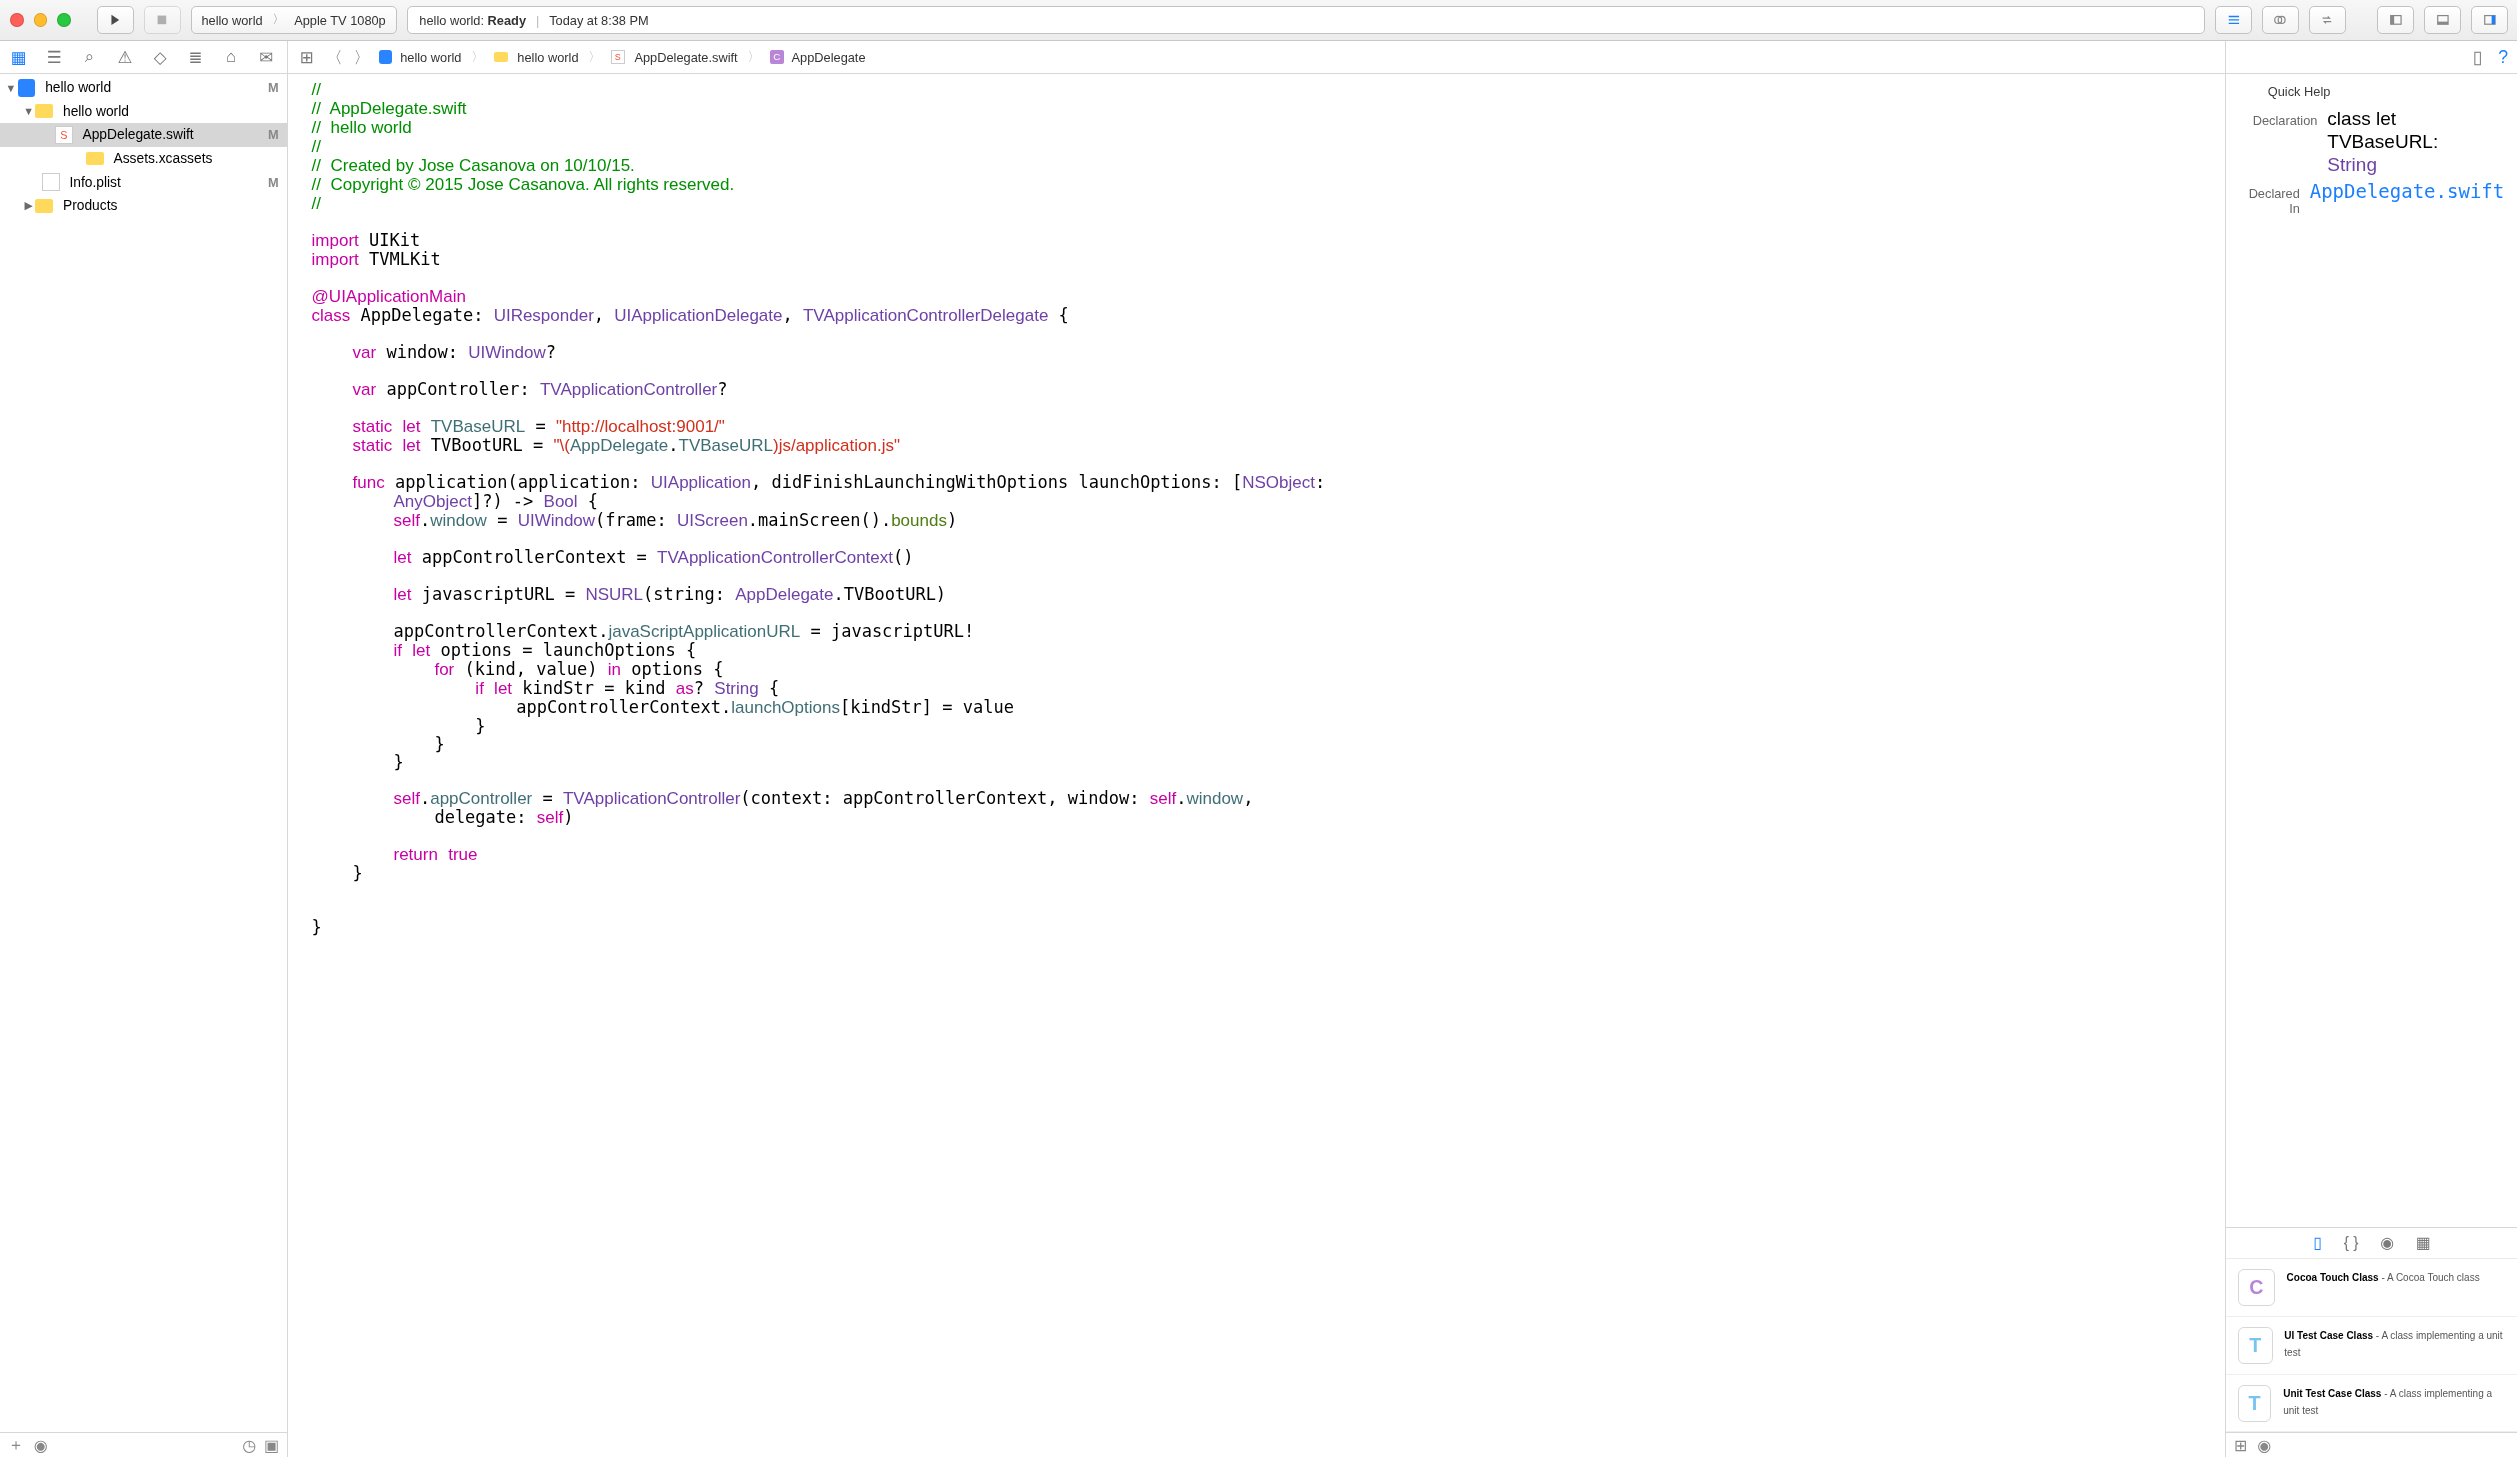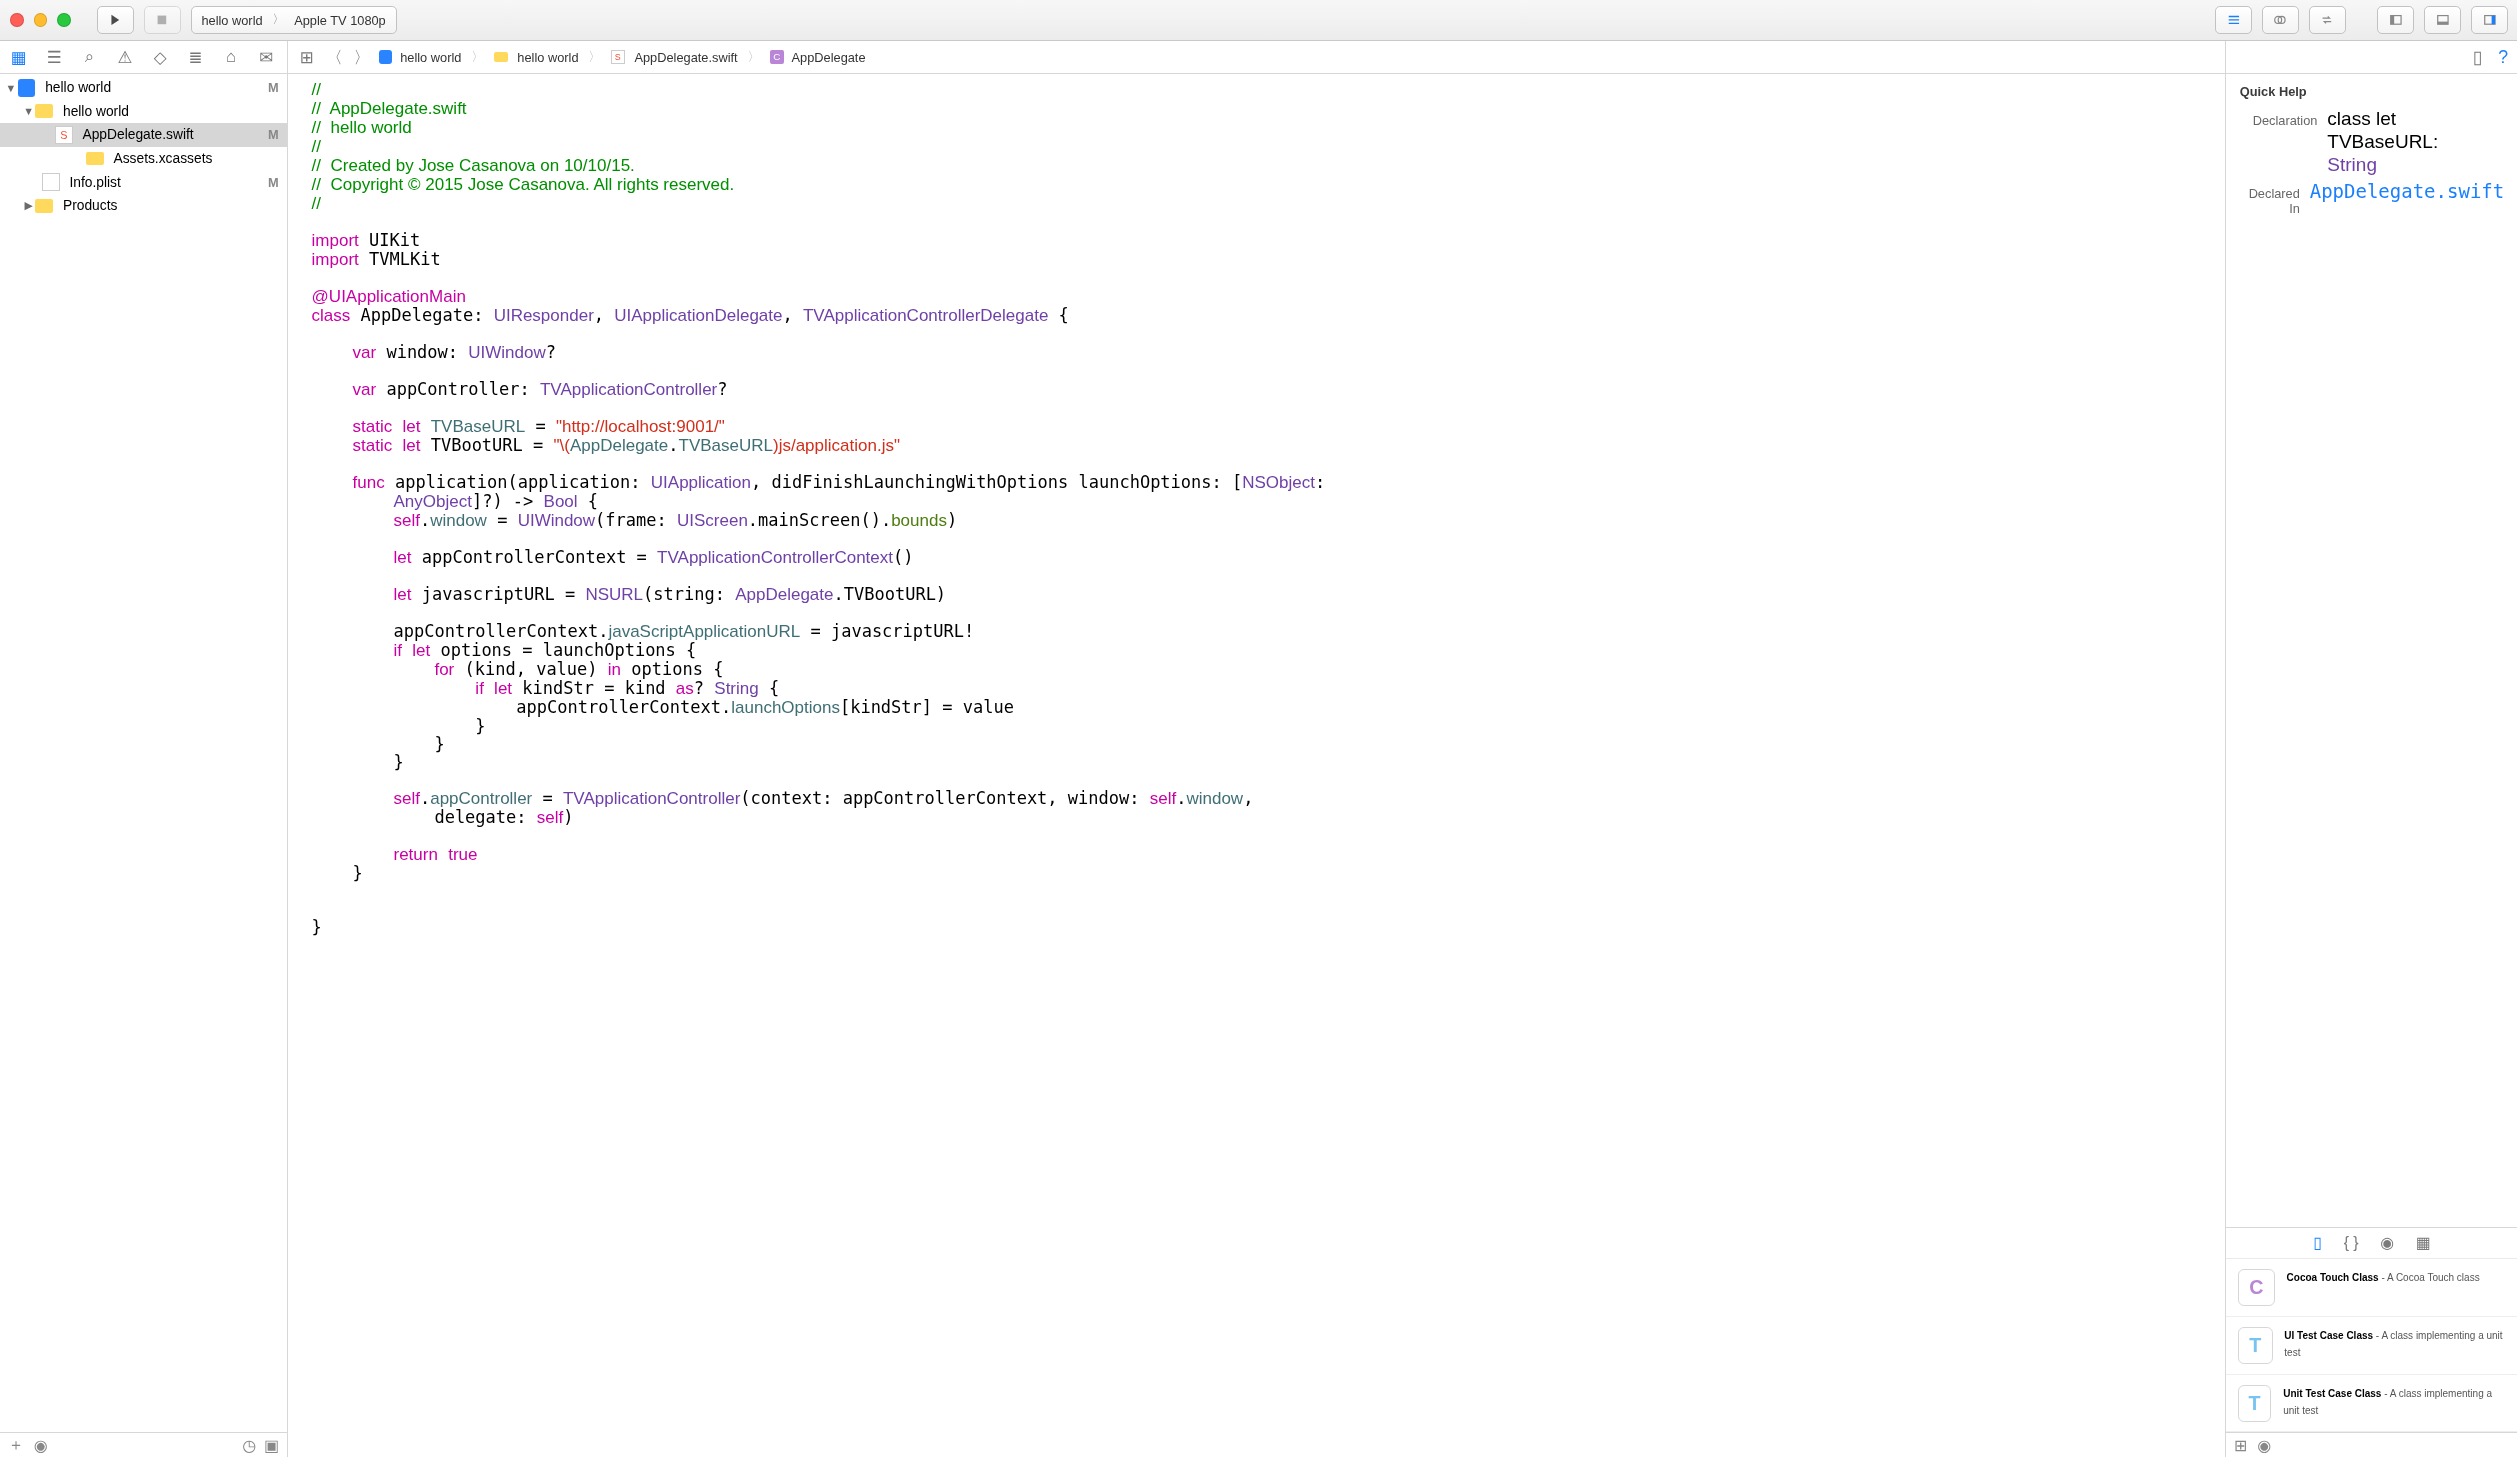--- a/index.html
+++ b/index.html
@@ -55,21 +55,21 @@
 .kw  { color: #c800a4; }
 .typ { color: #6f41a7; }
 .str { color: #d12f1b; }
 .id  { color: #3f6e74; }
 .mem { color: #4d7c0f; }
 
 .inspector { width: 292px; background: #fff; display: flex; flex-direction: column; }
 .ins-top { height: 33px; border-bottom: 1px solid #d7d7d7; display: flex; align-items: center; justify-content: flex-end; padding: 0 9.9px; gap: 15.8px; color: #7a7a7a; font-size: 17.7px; }
 .ins-top .active { color: #1a7fff; }
 .ins-body { padding: 9.9px 13.8px; font-size: 12.8px; flex: 1; }
-.ins-h { font-weight: 700; color: #3b3b3b; margin-bottom: 7.9px; }
+.ins-h { font-weight: 400; color: #3b3b3b; margin-bottom: 7.9px; margin-left: 28px; }
 .ins-row { display: flex; gap: 9.9px; margin-bottom: 3.9px; align-items: baseline; }
 .ins-row .lbl { width: 81px; text-align: right; color: #666; }
 .ins-row .val { font-family: Menlo, Monaco, monospace; font-size: 19px; color: #000; }
 .ins-link { color: #1a7fff; font-family: Menlo, Monaco, monospace; }
 
 .lib-tabs { border-top: 1px solid #d7d7d7; height: 31.5px; display: flex; align-items: center; justify-content: center; gap: 21.7px; color: #7a7a7a; font-size: 15.8px; }
 .lib-tabs .active { color: #1a7fff; }
 .lib { border-top: 1px solid #eaeaea; }
 .lib-item { display: flex; gap: 11.8px; padding: 9.9px 11.8px; border-bottom: 1px solid #eee; align-items: flex-start; }
 .lib-item .icn { width: 37px; height: 37px; border: 1px solid #d7d7d7; border-radius: 5.9px; display: flex; align-items: center; justify-content: center; font-size: 19.7px; font-weight: 700; }
@@ -101,20 +101,26 @@
         <rect x="3" y="3" width="10" height="10" fill="#7a7a7a"></rect>
       </svg>
   </div>
 
   <div class="scheme">
     <span>hello world</span>
     <span class="chev">〉</span>
     <span>Apple TV 1080p</span>
   </div>
 
+  <div class="activity">
+    <span>hello world:</span>&nbsp;
+    <b>Ready</b>
+    <span class="sep">|</span>
+    <span>Today at 8:38 PM</span>
+  </div>
 
   <div class="tb-right">
     <div class="tb-btn">
       <svg class="svg-ic" viewBox="0 0 16 16">
           <path d="M2 4h12M2 8h12M2 12h12" stroke="#1a7fff" stroke-width="1.6"></path>
         </svg>
     </div>
     <div class="tb-btn">
       <svg class="svg-ic" viewBox="0 0 16 16">
           <circle cx="6" cy="8" r="4" fill="none" stroke="#888" stroke-width="1.4"></circle>

